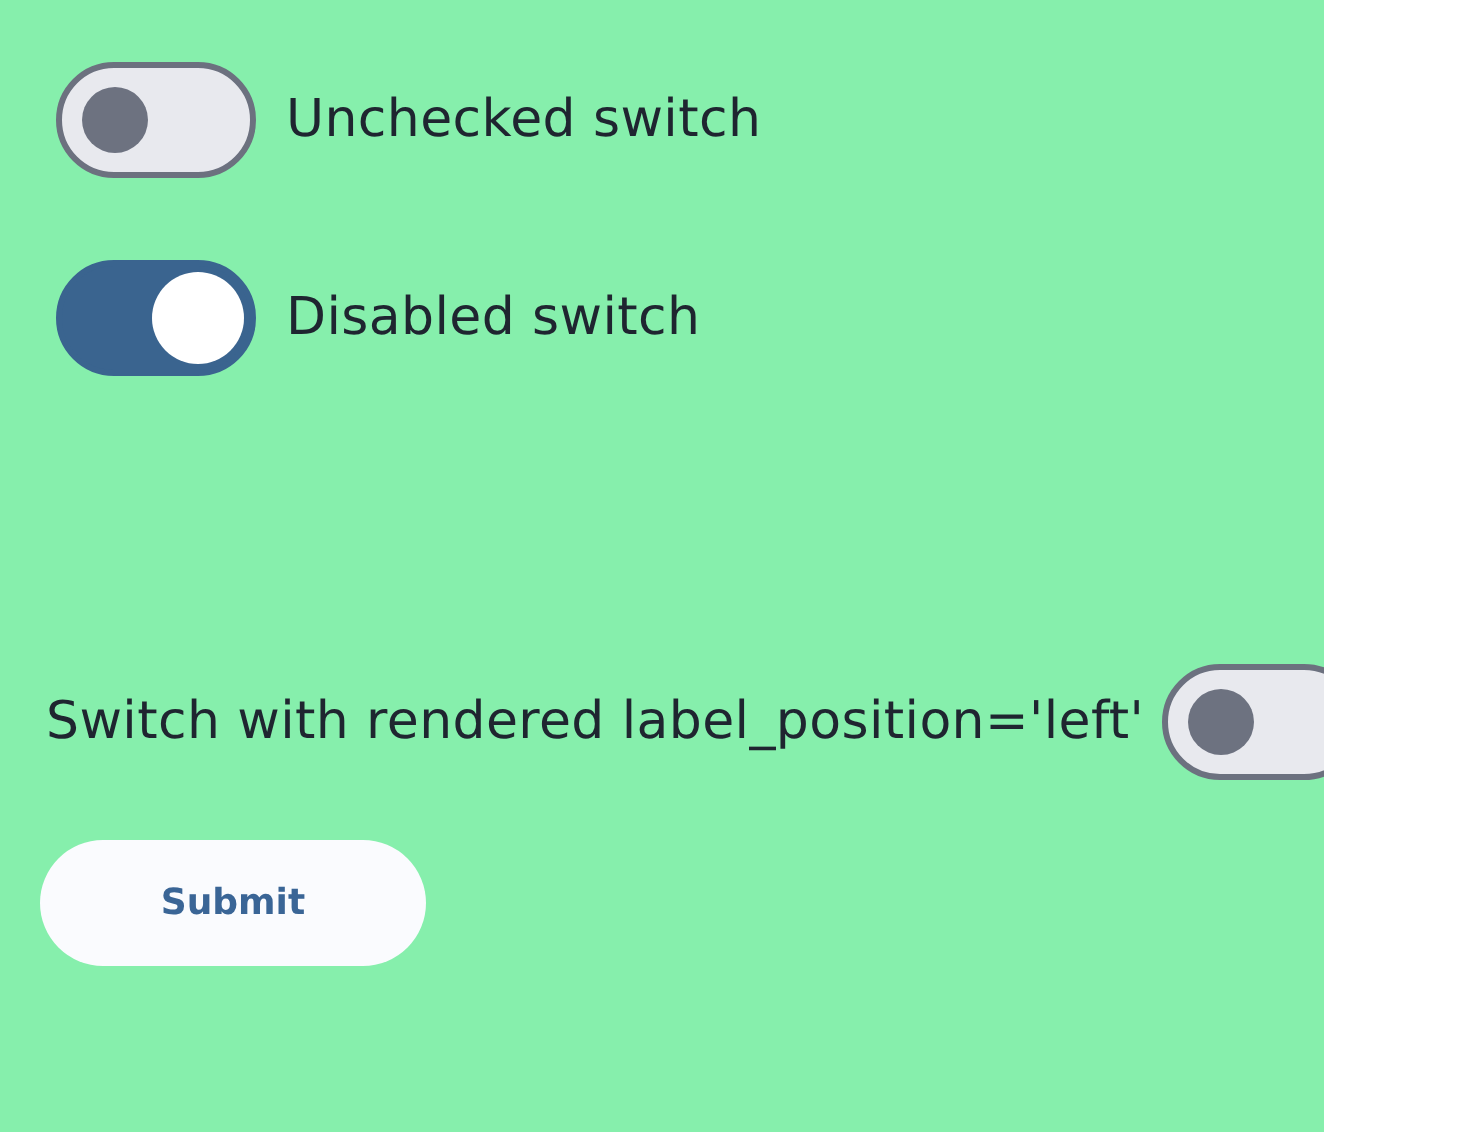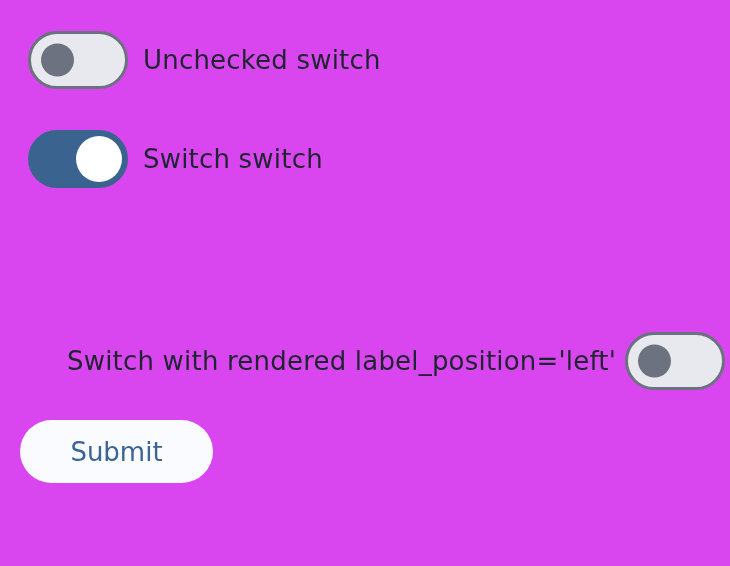--- a/index.html
+++ b/index.html
@@ -3,39 +3,39 @@
 <meta charset="utf-8">
 <style>
   html, body {
     margin: 0;
     padding: 0;
     background: #ffffff;
     font-family: "DejaVu Sans", "Liberation Sans", sans-serif;
   }
   .stage {
     position: relative;
-    width: 730px;
+    width: 662px;
     height: 566px;
-    background: #d946ef;
+    background: #86efac;
     overflow: hidden;
   }
 
   
   .switch-row {
     position: absolute;
     left: 28px;
     display: flex;
     align-items: center;
     gap: 15px;
     height: 58px;
   }
   .switch-row.row-1 { top: 31px; }
   .switch-row.row-2 { top: 130px; }
   .switch-row.row-3 { top: 230px; }
-  .switch-row.row-4 { top: 331px; left: 23px; gap: 9px; height: 60px; margin-left: 44px; }
+  .switch-row.row-4 { top: 331px; left: 23px; gap: 9px; height: 60px; }
 
   .switch-label {
     font-size: 26px;
     line-height: 1;
     color: #1f2530;
     letter-spacing: 0.2px;
     white-space: nowrap;
   }
 
   
@@ -92,22 +92,22 @@
     position: absolute;
     left: 20px;
     top: 420px;
     width: 193px;
     height: 63px;
     border: none;
     border-radius: 32px;
     background: #fafbfe;
     color: #3a6596;
     font-family: "DejaVu Sans", "Liberation Sans", sans-serif;
-    font-size: 26px;
-    font-weight: 400;
+    font-size: 18px;
+    font-weight: 700;
     display: flex;
     align-items: center;
     justify-content: center;
     cursor: pointer;
     padding: 0;
   }
 </style>
 </head>
 <body>
 
@@ -117,21 +117,21 @@
     <div class="switch off" role="switch" aria-checked="false">
       <div class="thumb"></div>
     </div>
     <div class="switch-label">Unchecked switch</div>
   </div>
 
   <div class="switch-row row-2">
     <div class="switch on" role="switch" aria-checked="true">
       <div class="thumb"></div>
     </div>
-    <div class="switch-label">Switch switch</div>
+    <div class="switch-label">Disabled switch</div>
   </div>
 
 
   <div class="switch-row row-4">
     <div class="switch-label">Switch with rendered label_position='left'</div>
     <div class="switch off" role="switch" aria-checked="false">
       <div class="thumb"></div>
     </div>
   </div>
 

